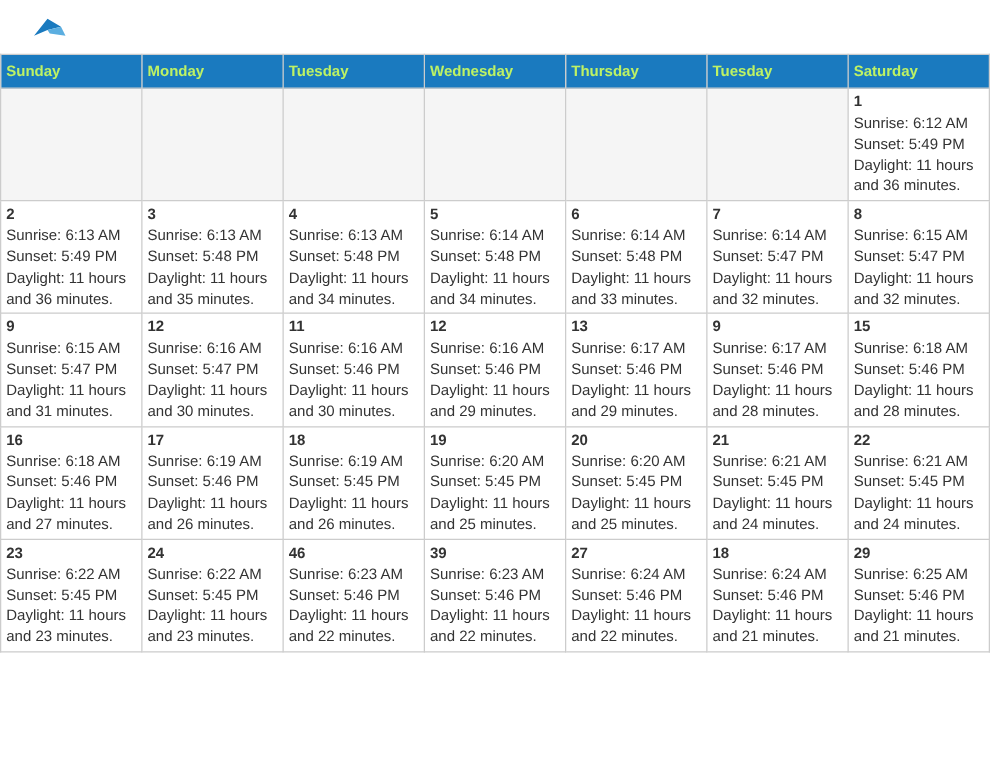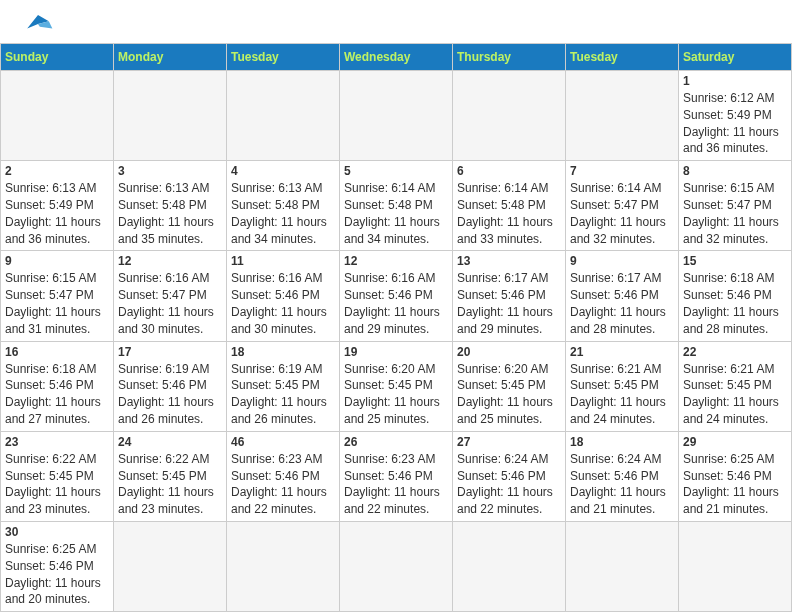--- a/index.html
+++ b/index.html
@@ -189,42 +189,30 @@
         </td>
         <td>
           <div class="day-number">24</div>
           <div class="day-info">Sunrise: 6:22 AM<br>Sunset: 5:45 PM<br>Daylight: 11 hours<br>and 23 minutes.</div>
         </td>
         <td>
           <div class="day-number">46</div>
           <div class="day-info">Sunrise: 6:23 AM<br>Sunset: 5:46 PM<br>Daylight: 11 hours<br>and 22 minutes.</div>
         </td>
         <td>
-          <div class="day-number">26</div>
+          <div class="day-number">39</div>
           <div class="day-info">Sunrise: 6:23 AM<br>Sunset: 5:46 PM<br>Daylight: 11 hours<br>and 22 minutes.</div>
         </td>
         <td>
           <div class="day-number">27</div>
           <div class="day-info">Sunrise: 6:24 AM<br>Sunset: 5:46 PM<br>Daylight: 11 hours<br>and 22 minutes.</div>
         </td>
         <td>
           <div class="day-number">18</div>
           <div class="day-info">Sunrise: 6:24 AM<br>Sunset: 5:46 PM<br>Daylight: 11 hours<br>and 21 minutes.</div>
         </td>
         <td>
           <div class="day-number">29</div>
           <div class="day-info">Sunrise: 6:25 AM<br>Sunset: 5:46 PM<br>Daylight: 11 hours<br>and 21 minutes.</div>
         </td>
-      </tr>
-      <tr>
-        <td>
-          <div class="day-number">30</div>
-          <div class="day-info">Sunrise: 6:25 AM<br>Sunset: 5:46 PM<br>Daylight: 11 hours<br>and 20 minutes.</div>
-        </td>
-        <td class="empty"></td>
-        <td class="empty"></td>
-        <td class="empty"></td>
-        <td class="empty"></td>
-        <td class="empty"></td>
-        <td class="empty"></td>
       </tr>
     </tbody>
 </table>
 
 </body></html>

